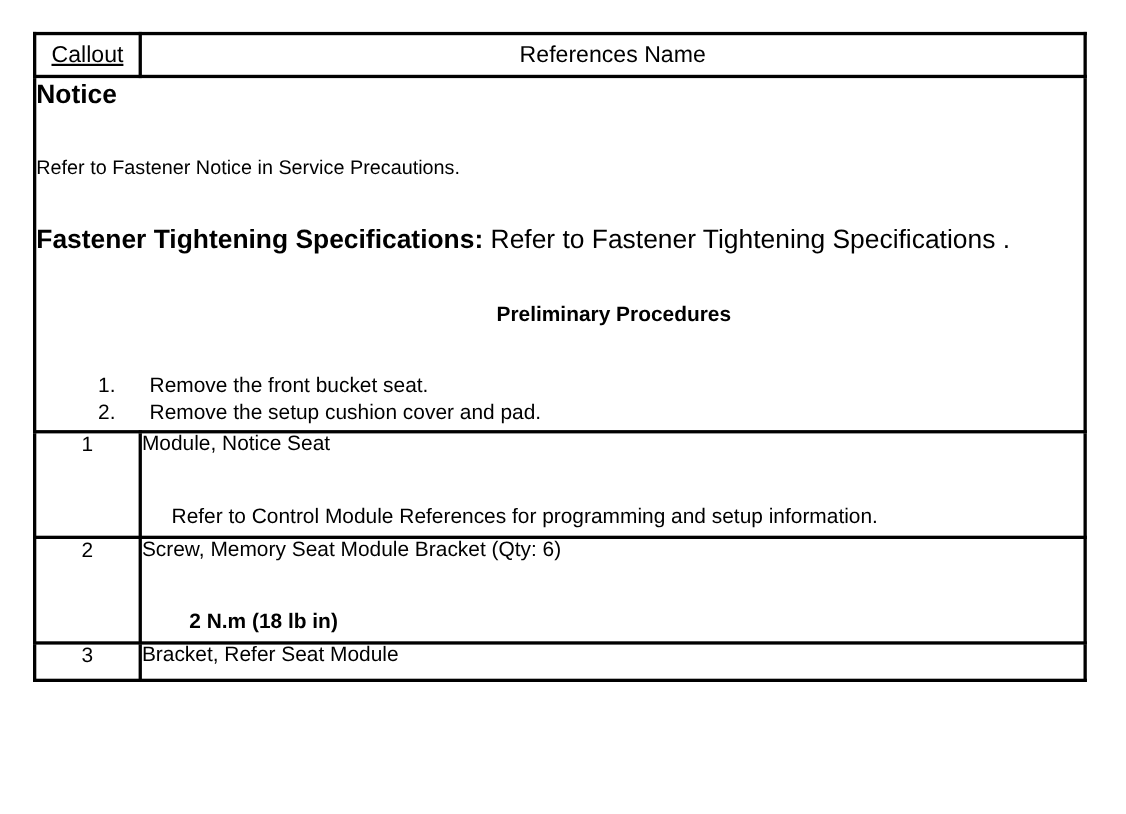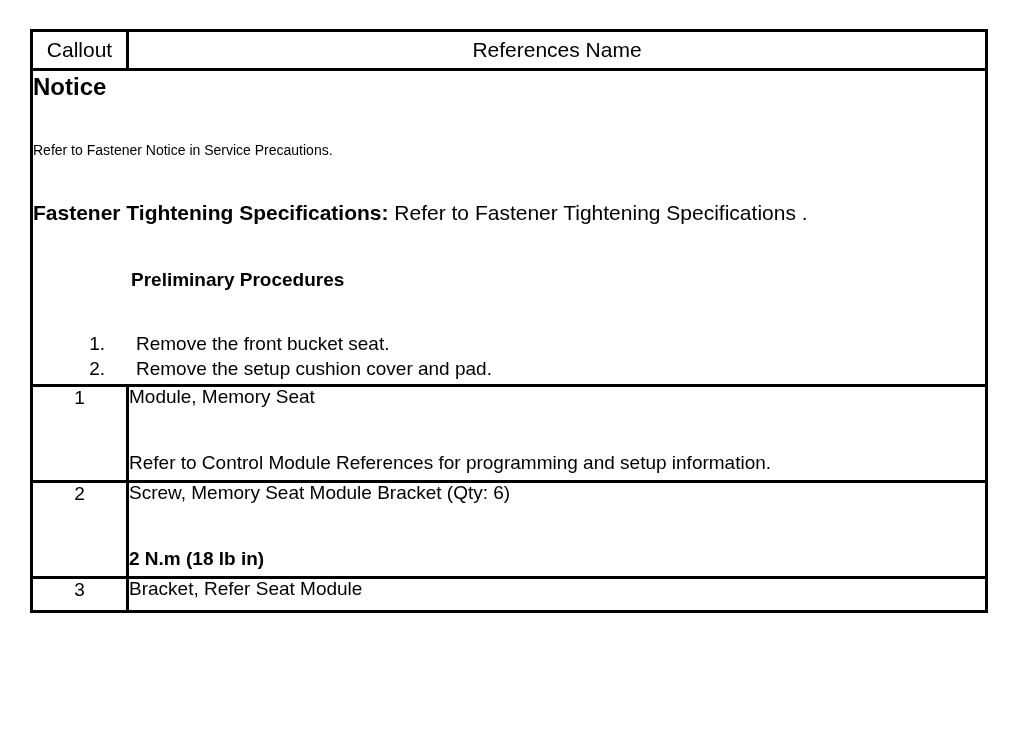--- a/index.html
+++ b/index.html
@@ -37,48 +37,49 @@
 
   
   .hdr {
     height: 36px;
     text-align: center;
     vertical-align: middle;
     font-size: 21px;
     font-weight: bold;
     line-height: 36px;
   }
-  .hdr-callout { padding: 0 3px; }
+  .hdr-callout { padding: 0 3px; text-decoration: underline; }
 
   
   .notice-cell {
     padding: 6px 8px 14px 6px;
     font-size: 19px;
     line-height: 1.0;
   }
   .notice-title {
     font-weight: bold;
     font-size: 24px;
     margin: 4px 0 0 0;
   }
   .notice-body {
     margin: 44px 0 0 0;
-    font-size: 14px;
+    font-size: 18px;
   }
   .spec-line {
     margin: 45px 0 0 0;
-    font-size: 21px;
+    font-size: 24px;
     white-space: nowrap;
   }
   .spec-line b { font-weight: bold; }
 
   .prelim-title {
     font-weight: bold;
     font-size: 19px;
     margin: 47px 0 0 98px;
+    text-align: center;
   }
 
   ol.prelim-list {
     margin: 44px 0 0 0;
     padding: 0;
     list-style: none;
     font-size: 19px;
   }
   ol.prelim-list li {
     display: block;
@@ -104,22 +105,23 @@
     font-size: 19px;
   }
   .comp-cell {
     padding: 5px 2px 5px 6px;
     font-size: 19px;
     line-height: 1.05;
   }
   .comp-first { margin: 0; }
   .comp-second {
     margin: 47px 0 0 0;
+    padding-left: 27px;
   }
-  .comp-second.bold { font-weight: bold; }
+  .comp-second.bold { font-weight: bold; margin-left: 16px; }
   .row-tall { height: 96px; }
   .row-single {
     height: 34px;
   }
   .row-single .comp-cell {
     padding-top: 4px;
     padding-bottom: 4px;
   }
 </style>
 </head>
@@ -156,21 +158,21 @@
             <span class="num">2.</span><span class="txt">Remove the setup cushion cover and pad.</span>
           </li>
         </ol>
 
       </td>
     </tr>
 
     <tr class="row-tall">
       <td class="callout-num">1</td>
       <td class="comp-cell">
-        <p class="comp-first">Module, Memory Seat</p>
+        <p class="comp-first">Module, Notice Seat</p>
         <p class="comp-second">Refer to Control Module References for programming and setup information.</p>
       </td>
     </tr>
 
     <tr class="row-tall">
       <td class="callout-num">2</td>
       <td class="comp-cell">
         <p class="comp-first">Screw, Memory Seat Module Bracket (Qty: 6)</p>
         <p class="comp-second bold">2 N.m (18 lb in)</p>
       </td>

